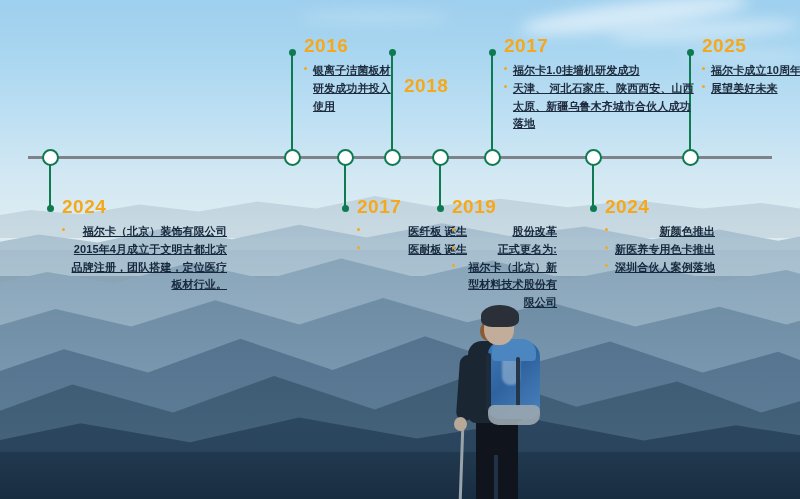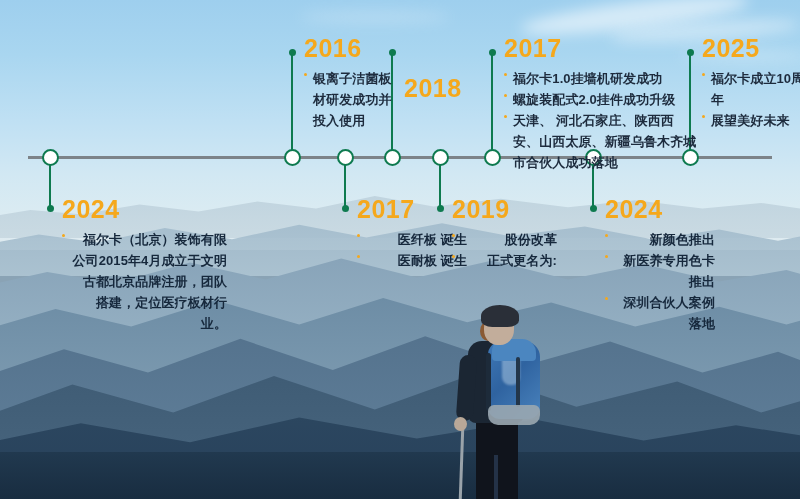--- a/index.html
+++ b/index.html
@@ -92,25 +92,25 @@
   .axis { position: absolute; left: 28px; top: 156px; width: 744px; height: 3px;
           background: #7d8388; }
   .node { position: absolute; width: 17px; height: 17px; margin-left: -8.5px;
           top: 149px; border: 2.5px solid #0e7a4f; border-radius: 50%;
           background: #ffffff; }
   .stem { position: absolute; width: 2.5px; margin-left: -1.25px; background: #0e7a4f; }
   .stem-cap { position: absolute; width: 7px; height: 7px; margin-left: -3.5px;
               border-radius: 50%; background: #0e7a4f; }
 
   .entry { position: absolute; }
-  .year { font-size: 25px; font-weight: 700; color: #F5A81C; line-height: 1;
+  .year { font-size: 19px; font-weight: 700; color: #F5A81C; line-height: 1;
           letter-spacing: .5px; }
   .bullets { margin-top: 7px; }
-  .bullet { position: relative; padding-left: 9px; font-size: 13px; color: #1d2b3d;
-            line-height: 1.62; font-weight: 700; letter-spacing: .1px; }
+  .bullet { position: relative; padding-left: 9px; font-size: 11px; color: #1d2b3d;
+            line-height: 1.62; font-weight: 700; letter-spacing: .1px; text-decoration: underline; }
   .bullet::before { content: ""; position: absolute; left: 0; top: 5px;
             width: 3px; height: 3px; background: #F5A81C; border-radius: 50%; }
   .entry.below .bullet { color: #16283c; text-align: right; }
 </style>
 </head>
 <body>
 
 <div id="stage">
 
   <div class="sky"></div>
@@ -195,27 +195,27 @@
         </div>
       </div>
       <div class="entry above" style="left: 404px; top: 36px; width: 95px; margin-top: 40px;">
         <div class="year">2018</div>
       </div>
       <div class="entry below" style="left: 452px; top: 197px; width: 105px;">
         <div class="year">2019</div>
         <div class="bullets">
           <div class="bullet">股份改革</div>
           <div class="bullet">正式更名为:</div>
+          <div class="bullet">福尔卡（北京）新型材料技术股份有限公司</div>
         </div>
       </div>
       <div class="entry above" style="left: 504px; top: 36px; width: 195px;">
         <div class="year">2017</div>
         <div class="bullets">
           <div class="bullet">福尔卡1.0挂墙机研发成功</div>
-          <div class="bullet">螺旋装配式2.0挂件成功升级</div>
           <div class="bullet">天津、 河北石家庄、陕西西安、山西太原、新疆乌鲁木齐城市合伙人成功落地</div>
         </div>
       </div>
       <div class="entry below" style="left: 605px; top: 197px; width: 110px;">
         <div class="year">2024</div>
         <div class="bullets">
           <div class="bullet">新颜色推出</div>
           <div class="bullet">新医养专用色卡推出</div>
           <div class="bullet">深圳合伙人案例落地</div>
         </div>

